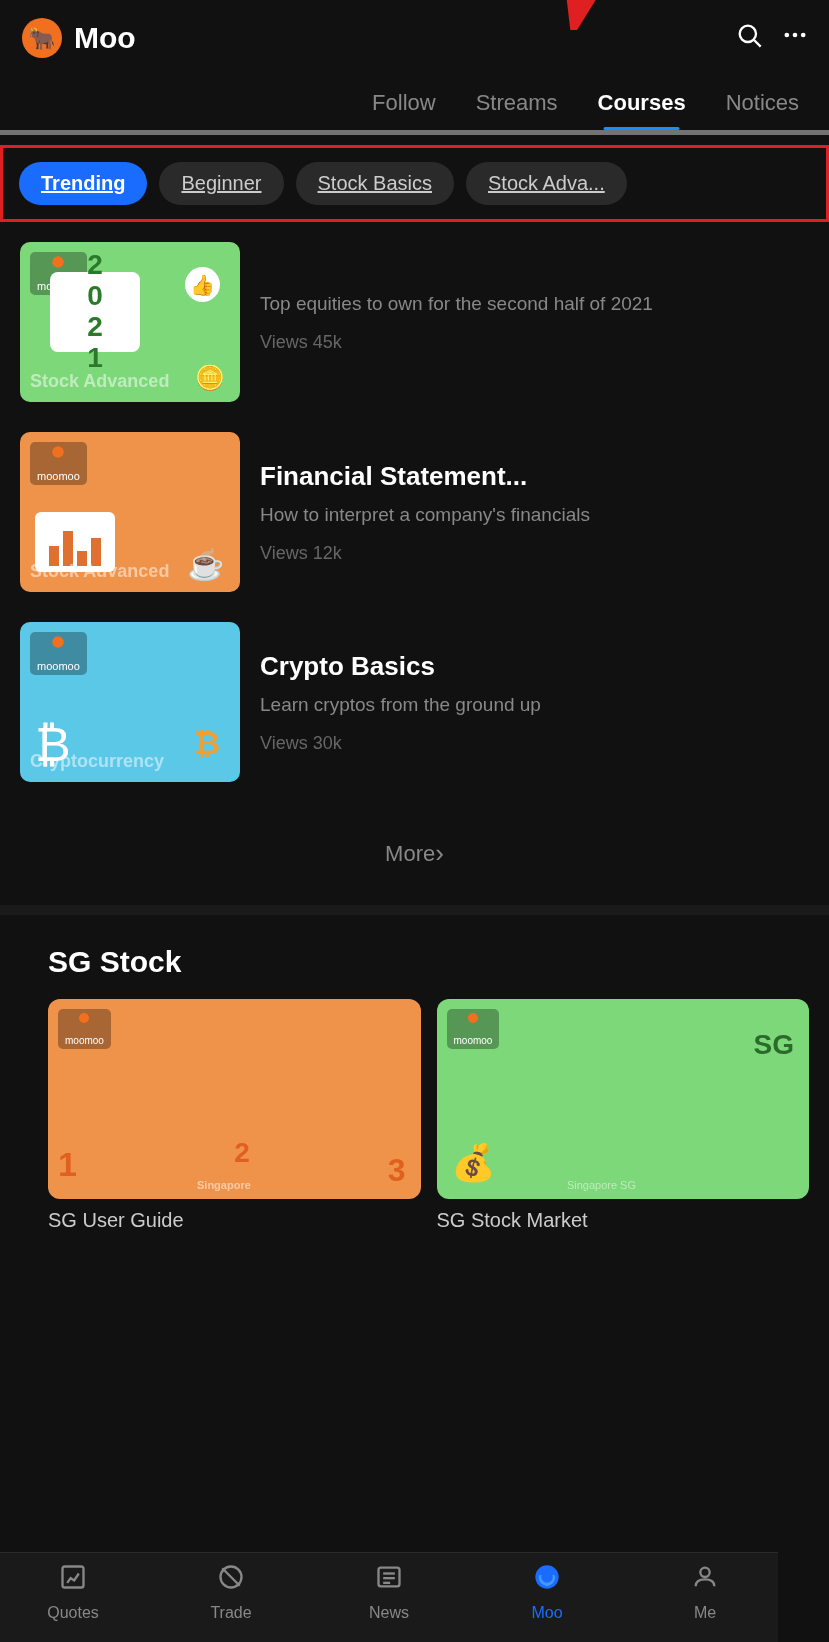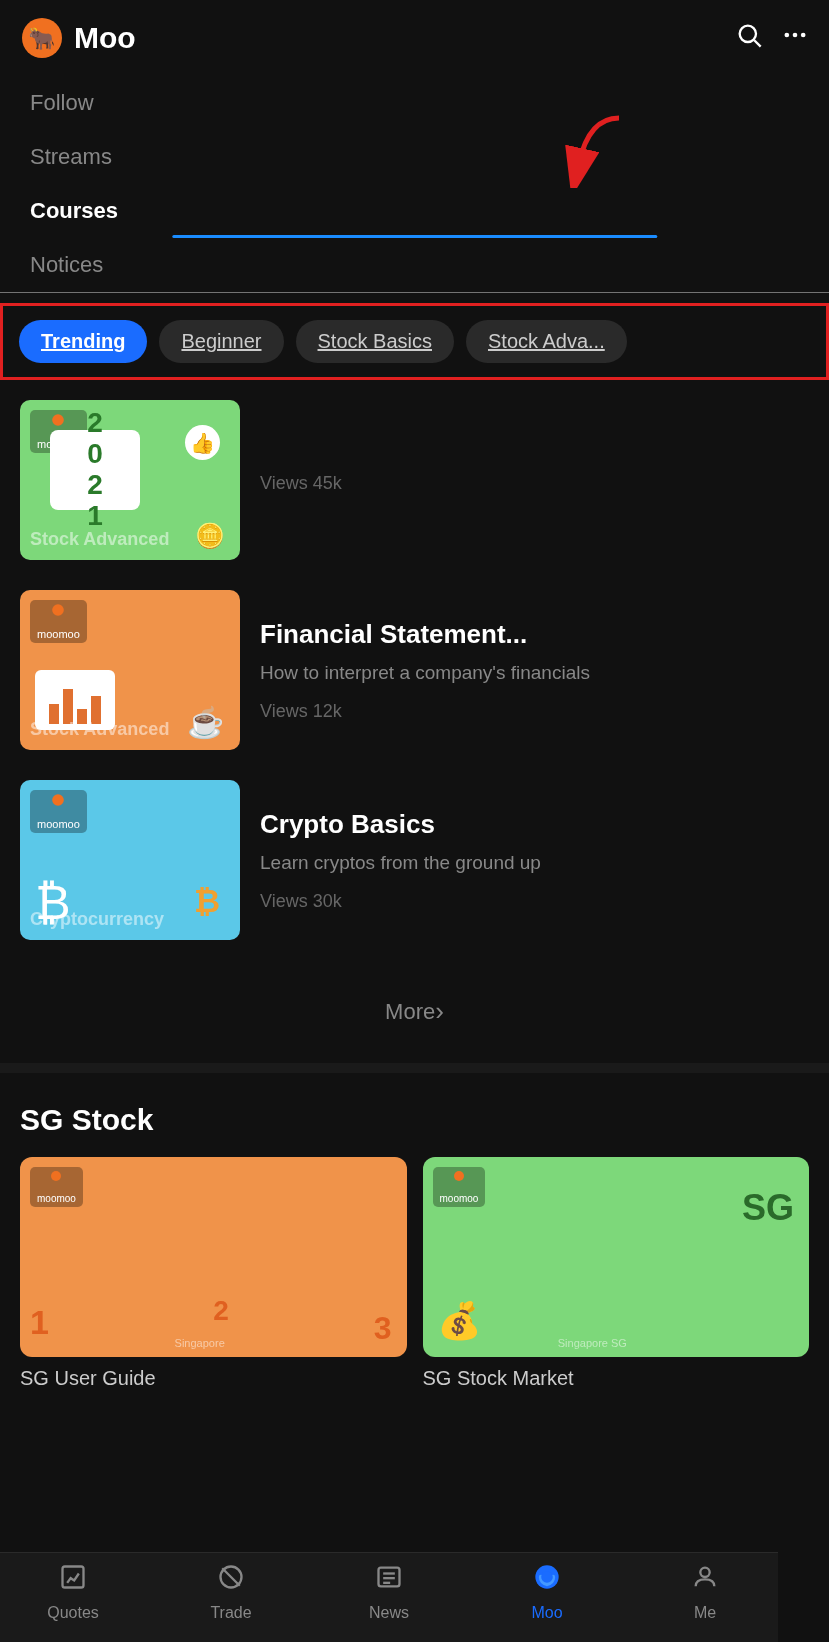--- a/index.html
+++ b/index.html
@@ -42,25 +42,24 @@
     }
     .header-icon {
       font-size: 26px;
       color: #ffffff;
       cursor: pointer;
     }
 
     
     .nav-tabs {
       display: flex;
-      justify-content: center;
+      justify-content: flex-end;
       padding: 0 10px;
-      border-bottom: 1px solid #737373;
+      border-bottom: 5px solid #737373;
       background: #111111;
-      flex-direction: column;
     }
     .nav-tab {
       padding: 14px 20px;
       font-size: 22px;
       color: #888888;
       cursor: pointer;
       position: relative;
     }
     .nav-tab.active {
       color: #ffffff;
@@ -191,20 +190,21 @@
     
     .section-divider {
       height: 10px;
       background: #1a1a1a;
       margin: 0 0 20px 0;
     }
 
     
     .sg-section {
       padding: 10px 20px 20px;
+      margin-left: 28px;
     }
     .sg-section-title {
       font-size: 30px;
       font-weight: 700;
       color: #ffffff;
       margin-bottom: 20px;
     }
     .sg-grid {
       display: grid;
       grid-template-columns: 1fr 1fr;
@@ -351,20 +351,21 @@
       <div style="position:absolute; top:30px; left:30px; background:white; border-radius:8px; width:90px; height:80px; display:flex; align-items:center; justify-content:center;">
         <div style="color:#2a7a2a; font-size:28px; font-weight:900; line-height:1.1; text-align:center;">2<br>0<br>2<br>1</div>
       </div>
 
       <div style="position:absolute; top:25px; right:20px; background:#ffffff; border-radius:50%; width:35px; height:35px; display:flex; align-items:center; justify-content:center; font-size:20px;">👍</div>
 
       <div style="position:absolute; bottom:10px; right:15px; font-size:24px;">🪙</div>
       <div class="thumb-label">Stock Advanced</div>
     </div>
     <div class="course-info">
+      <div class="course-desc">Top equities to own for the second half of 2021</div>
       <div class="course-views">Views 45k</div>
     </div>
   </div>
 
   <div class="course-item">
     <div class="course-thumb thumb-orange">
       <div class="moomoo-badge">
         <svg width="14" height="14" viewBox="0 0 24 24">
             <circle cx="12" cy="12" r="10" fill="#f07020"></circle>
           </svg>
@@ -428,36 +429,36 @@
         <div class="moomoo-badge">
           <svg width="12" height="12" viewBox="0 0 24 24">
               <circle cx="12" cy="12" r="10" fill="#f07020"></circle>
             </svg>
           <span style="font-size:10px;">moomoo</span>
         </div>
 
         <div style="position:absolute; bottom:15px; left:10px; font-size:34px; font-weight:900; color:#e06020;">1</div>
         <div style="position:absolute; bottom:30px; left:50%; font-size:28px; font-weight:900; color:#e06020;">2</div>
         <div style="position:absolute; bottom:10px; right:15px; font-size:32px; font-weight:900; color:#e06020;">3</div>
-        <div style="position:absolute; bottom:8px; left:40%; font-size:11px; color:rgba(255,255,255,0.5); font-weight:400;">Singapore</div>
+        <div style="position:absolute; bottom:8px; left:40%; font-size:11px; color:rgba(255,255,255,0.5); font-weight:700;">Singapore</div>
       </div>
       <div class="sg-card-title">SG User Guide</div>
     </div>
 
     <div class="sg-card">
       <div class="sg-thumb sg-thumb-green">
         <div class="moomoo-badge">
           <svg width="12" height="12" viewBox="0 0 24 24">
               <circle cx="12" cy="12" r="10" fill="#f07020"></circle>
             </svg>
           <span style="font-size:10px;">moomoo</span>
         </div>
 
         <div style="position:absolute; bottom:15px; left:15px; font-size:36px;">💰</div>
-        <div style="position:absolute; top:30px; right:15px; font-size:36px; color:#2a6a2a; font-weight:900;">SG</div>
+        <div style="position:absolute; top:30px; right:15px; font-size:28px; color:#2a6a2a; font-weight:900;">SG</div>
         <div style="position:absolute; bottom:8px; left:35%; font-size:11px; color:rgba(255,255,255,0.5); font-weight:400;">Singapore SG</div>
       </div>
       <div class="sg-card-title">SG Stock Market</div>
     </div>
 
   </div>
 </div>
 
 <div style="height: 100px;"></div>
 

